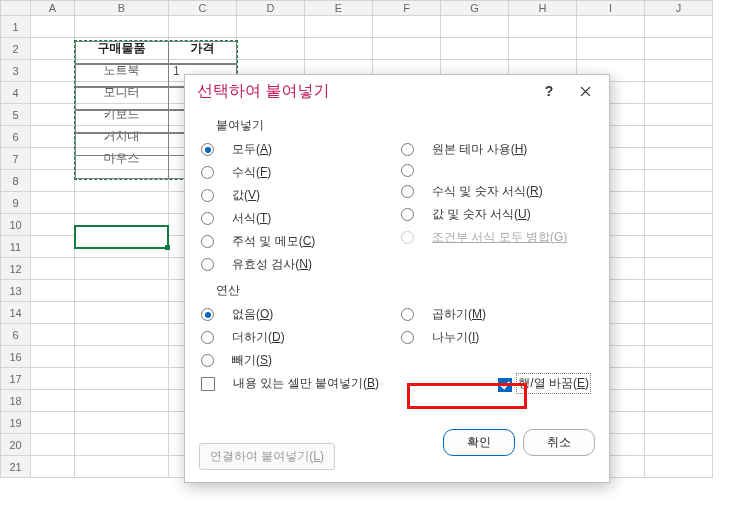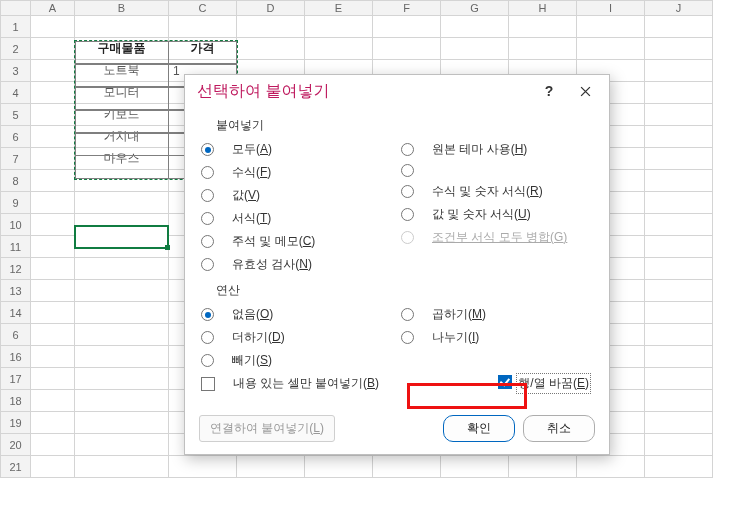--- a/index.html
+++ b/index.html
@@ -154,21 +154,21 @@
 
   .bottomrow {
     display:flex;
     align-items:center;
     gap: 14px;
     margin-top:0;
   }
   .bottomrow .spacer { flex:1; }
   .transpose-box {
     display:flex;
-    align-items:flex-start;
+    align-items:flex-end;
     gap:6px;
     padding:1px 4px;
   }
   .highlight {
     position:absolute;
     border:3px solid #e11;
     pointer-events:none;
   }
 
   .footer {
@@ -176,20 +176,21 @@
     gap:8px;
     padding: 8px 14px 12px 14px;
     align-items:center;
   }
   .linkbtn {
     border:1px solid #cfcfcf;
     color:#999;
     padding:4px 10px;
     border-radius:3px;
     background:#fafafa;
+    margin-top:28px;
   }
   .footer .spacer { flex:1; }
   .btn {
     border:1px solid #adadad;
     padding:4px 0;
     width:72px;
     text-align:center;
     border-radius:10px;
     background:#fdfdfd;
     color:#222;

